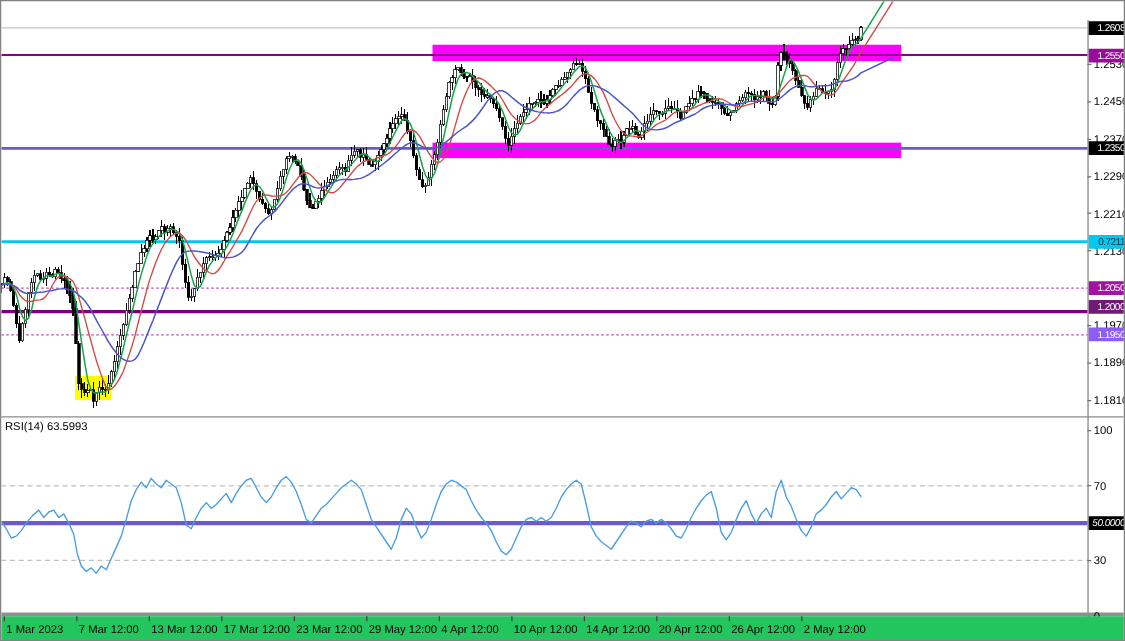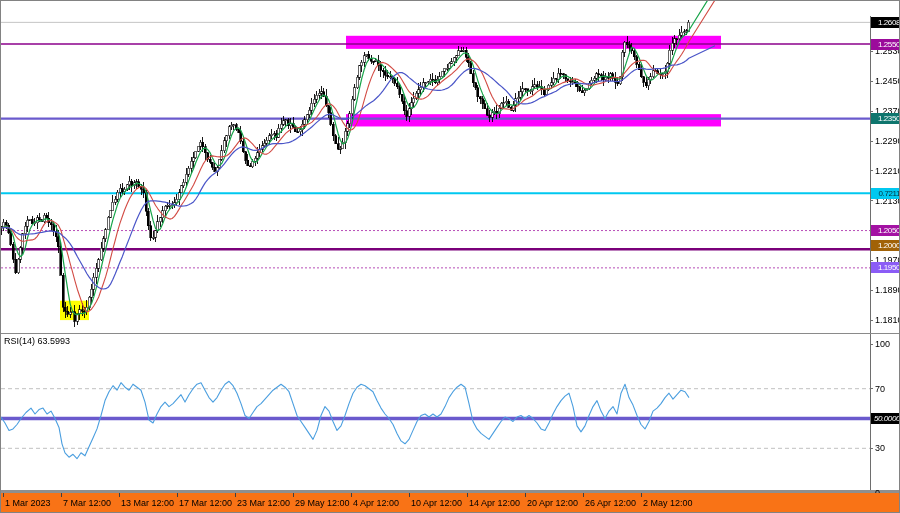--- a/index.html
+++ b/index.html
@@ -21,21 +21,21 @@
   .sep-bottom{position:absolute;left:0;top:489px;width:100%;height:3px;background:#8f8f8f;z-index:20;}
   .rsi-caption{position:absolute;left:3px;top:335px;z-index:21;color:#000;}
   .paxis{position:absolute;left:869px;top:15px;width:31px;height:474px;z-index:25;}
   .plabel{position:absolute;left:5px;width:26px;height:10px;line-height:10px;color:#000;white-space:nowrap;}
   .ptick{position:absolute;left:0;width:3px;height:1px;background:#707070;}
   .pbox{
     position:absolute;left:1px;width:29px;height:11px;line-height:11px;
     text-align:right;padding-left:1px;font-size:8px;letter-spacing:-0.4px;
     color:#fff;box-sizing:border-box;white-space:nowrap;
   }
-  .taxis{position:absolute;left:0;top:492px;width:900px;height:21px;background:#f97316;z-index:25;}
+  .taxis{position:absolute;left:0;top:492px;width:900px;height:21px;background:#22c55e;z-index:25;}
   .ttick{position:absolute;top:0;width:1px;height:4px;background:#404040;}
   .tlabel{position:absolute;top:5px;height:11px;line-height:11px;color:#000;white-space:nowrap;}
 </style>
 </head>
 <body>
 
 <div class="win">
 
   <svg class="chart" id="chart-svg" width="870" height="513">
       <rect x="59" y="299.6927999999999" width="29" height="19.401199999999506" fill="#ffff00"></rect>
@@ -662,24 +662,24 @@
       <div class="ptick" style="top: 184.202px;"></div>
       <div class="plabel" style="top: 179.702px;">1.2130</div>
       <div class="ptick" style="top: 243.898px;"></div>
       <div class="plabel" style="top: 239.398px;">1.1970</div>
       <div class="ptick" style="top: 273.746px;"></div>
       <div class="plabel" style="top: 269.246px;">1.1890</div>
       <div class="ptick" style="top: 303.594px;"></div>
       <div class="plabel" style="top: 299.094px;">1.1810</div>
       <div class="pbox" style="top: 0.8602px; background: rgb(0, 0, 0); color: rgb(255, 255, 255);">1.2608</div>
       <div class="pbox" style="top: 22.5px; background: rgb(155, 11, 155); color: rgb(255, 255, 255);">1.2550</div>
-      <div class="pbox" style="top: 97.12px; background: #0f766e; color: rgb(255, 255, 255);">1.2350</div>
+      <div class="pbox" style="top: 97.12px; background: #000000; color: rgb(255, 255, 255);">1.2350</div>
       <div class="pbox" style="top: 171.74px; background: rgb(0, 200, 240); color: rgb(0, 50, 60);">0.7211</div>
       <div class="pbox" style="top: 209.05px; background: rgb(163, 18, 163); color: rgb(255, 255, 255);">1.2050</div>
-      <div class="pbox" style="top: 224px; background: #a16207; color: rgb(255, 255, 255);">1.2000</div>
+      <div class="pbox" style="top: 224px; background: #701a75; color: rgb(255, 255, 255);">1.2000</div>
       <div class="pbox" style="top: 246.36px; background: #8b5cf6; color: rgb(255, 255, 255);">1.1950</div>
       <div class="ptick" style="top: 327.5px;"></div>
       <div class="plabel" style="top: 323px;">100</div>
       <div class="ptick" style="top: 372.2px;"></div>
       <div class="plabel" style="top: 367.7px;">70</div>
       <div class="ptick" style="top: 431.8px;"></div>
       <div class="plabel" style="top: 427.3px;">30</div>
       <div class="ptick" style="top: 476.5px;"></div>
       <div class="plabel" style="top: 472px;">0</div>
       <div class="pbox" style="top: 397px; background: #000000; color: rgb(255, 255, 255); font-style: italic;">50.0000</div>

